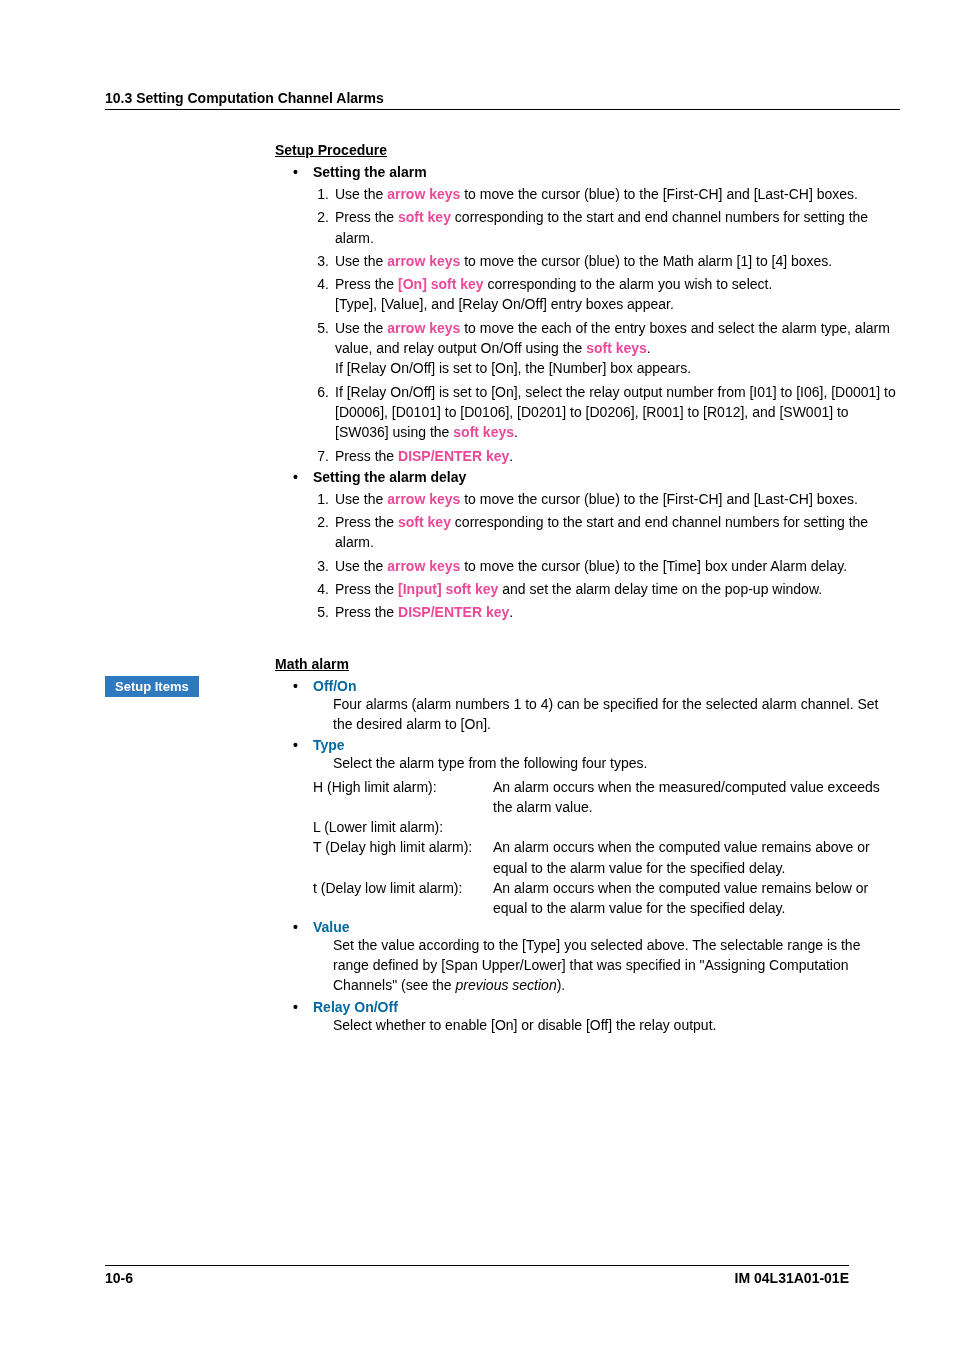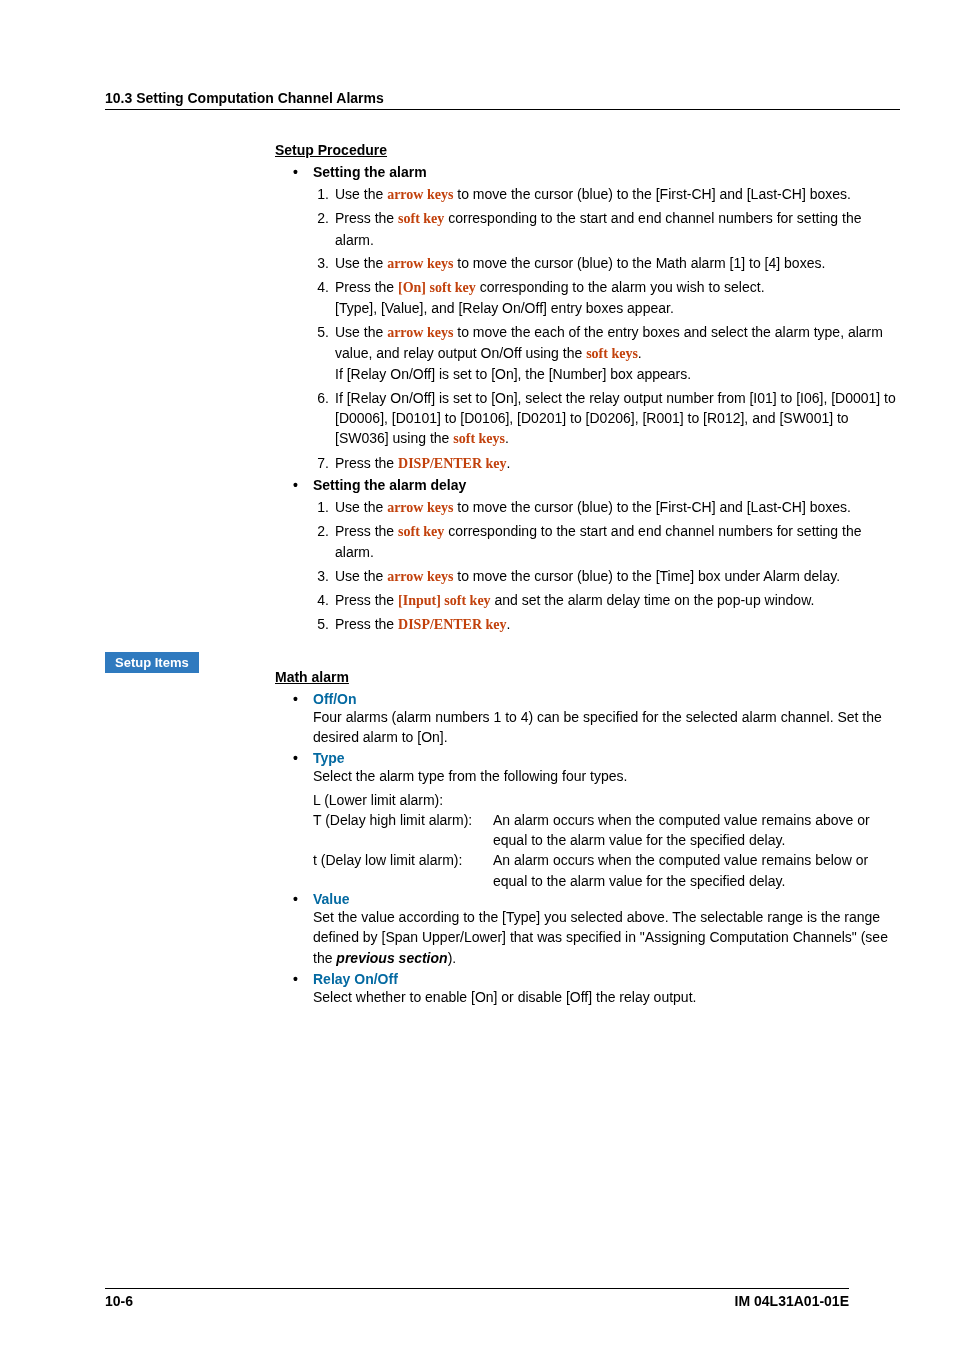--- a/index.html
+++ b/index.html
@@ -10,28 +10,28 @@
   .main-body { margin-left: 170px; }
   .bold-heading { font-weight: bold; margin-bottom: 6px; text-decoration: underline; }
   .bullet-row { display: flex; margin-left: 18px; }
   .bullet-marker { width: 20px; font-weight: bold; flex-shrink: 0; }
   .bullet-text { font-weight: bold; }
   .bullet-text-blue { color: #0369a1; font-weight: bold; }
   ol.steps { list-style: none; margin-left: 38px; }
   ol.steps li { display: flex; margin-bottom: 3px; line-height: 1.45; }
   ol.steps li .num { width: 22px; flex-shrink: 0; text-align: right; padding-right: 6px; }
   ol.steps li .body { flex: 1; }
-  .blue-bold { color: #c2410c; font-weight: bold; font-family: Liberation Serif, serif; }
+  .blue-bold { color: #ec4899; font-weight: bold; }
   .sidebar-badge { position: absolute; left: 105px; background: #2f7abf; color: #fff; font-size: 13px; font-weight: bold; padding: 3px 10px; }
-  .para { margin-left: 38px; line-height: 1.45; margin-bottom: 3px; }
+  .para { margin-left: 58px; line-height: 1.45; margin-bottom: 3px; }
   .type-row { display: flex; margin-left: 38px; line-height: 1.45; }
   .type-label { width: 180px; flex-shrink: 0; }
   .type-desc { flex: 1; }
-  .italic { font-style: italic; font-weight: bold; }
-  .footer { position: absolute; bottom: 42px; left: 105px; right: 105px; border-top: 1.5px solid #000; padding-top: 4px; display: flex; justify-content: space-between; align-items: flex-end; }
+  .italic { font-style: italic; }
+  .footer { position: absolute; bottom: 65px; left: 105px; right: 105px; border-top: 1.5px solid #000; padding-top: 4px; display: flex; justify-content: space-between; align-items: flex-end; }
   .page-num { font-weight: bold; font-size: 14px; }
   .doc-id { font-size: 14px; font-weight: bold; }
   .sub-section { margin-bottom: 4px; }
 </style>
 </head>
 <body>
 
 <div class="content">
   <div class="header-line">
     <span class="header-text">10.3  Setting Computation Channel Alarms</span>
@@ -111,20 +111,24 @@
       <span class="bullet-text-blue">Off/On</span>
     </div>
     <div class="para">Four alarms (alarm numbers 1 to 4) can be specified for the selected alarm channel.  Set the desired alarm to [On].</div>
 
     <div class="bullet-row">
       <span class="bullet-marker">•</span>
       <span class="bullet-text-blue">Type</span>
     </div>
     <div class="para">Select the alarm type from the following four types.</div>
     <div class="type-row">
+        <span class="type-label">H (High limit alarm):</span>
+        <span class="type-desc">An alarm occurs when the measured/computed value exceeds the alarm value.</span>
+      </div>
+    <div class="type-row">
         <span class="type-label">L (Lower limit alarm):</span>
       </div>
     <div class="type-row">
         <span class="type-label">T (Delay high limit alarm):</span>
         <span class="type-desc">An alarm occurs when the computed value remains above or equal to the alarm value for the specified delay.</span>
       </div>
     <div class="type-row">
         <span class="type-label">t (Delay low limit alarm):</span>
         <span class="type-desc">An alarm occurs when the computed value remains below or equal to the alarm value for the specified delay.</span>
       </div>
@@ -137,18 +141,18 @@
 
     <div class="bullet-row">
       <span class="bullet-marker">•</span>
       <span class="bullet-text-blue">Relay On/Off</span>
     </div>
     <div class="para">Select whether to enable [On] or disable [Off] the relay output.</div>
 
   </div>
 </div>
 
-<div class="sidebar-badge" style="top:652px">Setup Items</div>
+<div class="sidebar-badge" style="top:676px">Setup Items</div>
 
 <div class="footer">
   <span class="page-num">10-6</span>
   <span class="doc-id">IM 04L31A01-01E</span>
 </div>
 
 </body></html>

